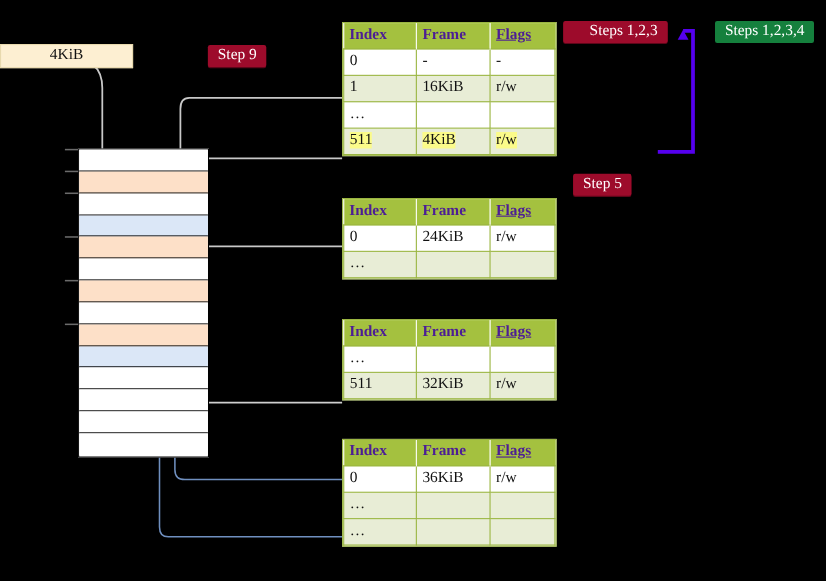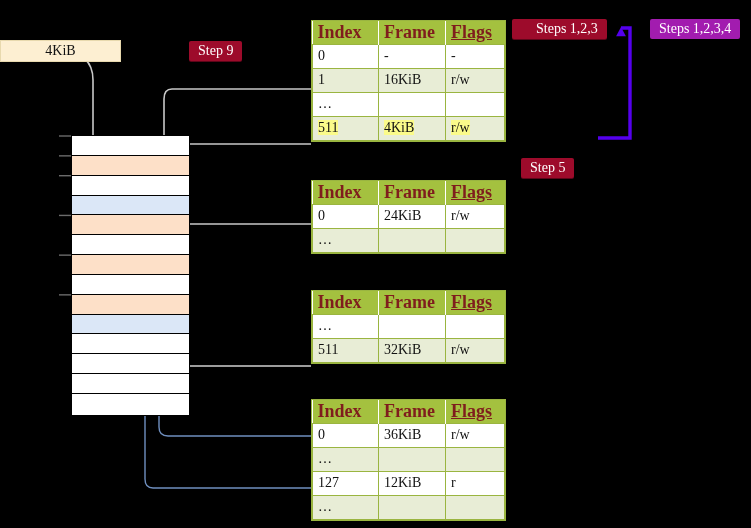--- a/index.html
+++ b/index.html
@@ -27,23 +27,23 @@
   #mem .cell{box-sizing:border-box;width:100%;border-bottom:1.5px solid #000;}
   #mem .cell:last-child{border-bottom:none;}
   #mem .c-white{background:#ffffff;}
   #mem .c-orange{background:#fde0c8;}
   #mem .c-blue{background:#dbe7f7;}
 
   
   .ptable{position:absolute;border:1.5px solid #9ab540;border-collapse:collapse;
           background:#fff;font-size:14px;}
   .ptable table{border-collapse:collapse;}
-  .ptable th{background:#a4c13f;color:#7f1d1d;font-weight:bold;text-align:left;
+  .ptable th{background:#a4c13f;color:#4c1d95;font-weight:bold;text-align:left;
              padding:2px 5px 3px 5px;border-right:1.5px solid #ffffff;
-             font-size:18px;line-height:18px;}
+             font-size:14px;line-height:18px;}
   .ptable th:last-child{border-right:none;text-decoration:underline;}
   .ptable td{padding:2px 5px 3px 5px;border:1px solid #9ab540;
              color:#111;line-height:18px;height:18px;vertical-align:top;}
   .ptable tr.odd td{background:#ffffff;}
   .ptable tr.even td{background:#e8edd6;}
   .ptable td.hl span{background:#fbfb8a;}
   .col-i{width:55px;}
   .col-f{width:56px;}
   .col-g{width:48px;}
 </style>
@@ -225,33 +225,28 @@
           <tr class="odd">
             <td class="col-i"><span>0</span></td>
             <td class="col-f"><span>36KiB</span></td>
             <td class="col-g"><span>r/w</span></td>
           </tr>
           <tr class="even">
             <td class="col-i"><span>…</span></td>
             <td class="col-f"><span>&nbsp;</span></td>
             <td class="col-g"><span>&nbsp;</span></td>
           </tr>
-          <tr class="odd">
-            <td class="col-i"><span>127</span></td>
-            <td class="col-f"><span>12KiB</span></td>
-            <td class="col-g"><span>r</span></td>
-          </tr>
           <tr class="even">
             <td class="col-i"><span>…</span></td>
             <td class="col-f"><span>&nbsp;</span></td>
             <td class="col-g"><span>&nbsp;</span></td>
           </tr>
         </tbody>
       </table>
     </div>
   </div>
 
 <div id="badges">
     <div class="badge red" style="left: 189px; top: 41px; background: rgb(157, 11, 43);">Step 9</div>
     <div class="badge red" style="left: 512px; top: 19px; background: rgb(157, 11, 43); padding-left: 24px;">Steps 1,2,3</div>
-    <div class="badge blue" style="left: 650px; top: 19px; background: #a21caf;">Steps 1,2,3,4</div>
+    <div class="badge blue" style="left: 650px; top: 19px; background: #15803d;">Steps 1,2,3,4</div>
     <div class="badge red" style="left: 521px; top: 158px; background: rgb(157, 11, 43);">Step 5</div>
   </div>
 
 </body></html>

